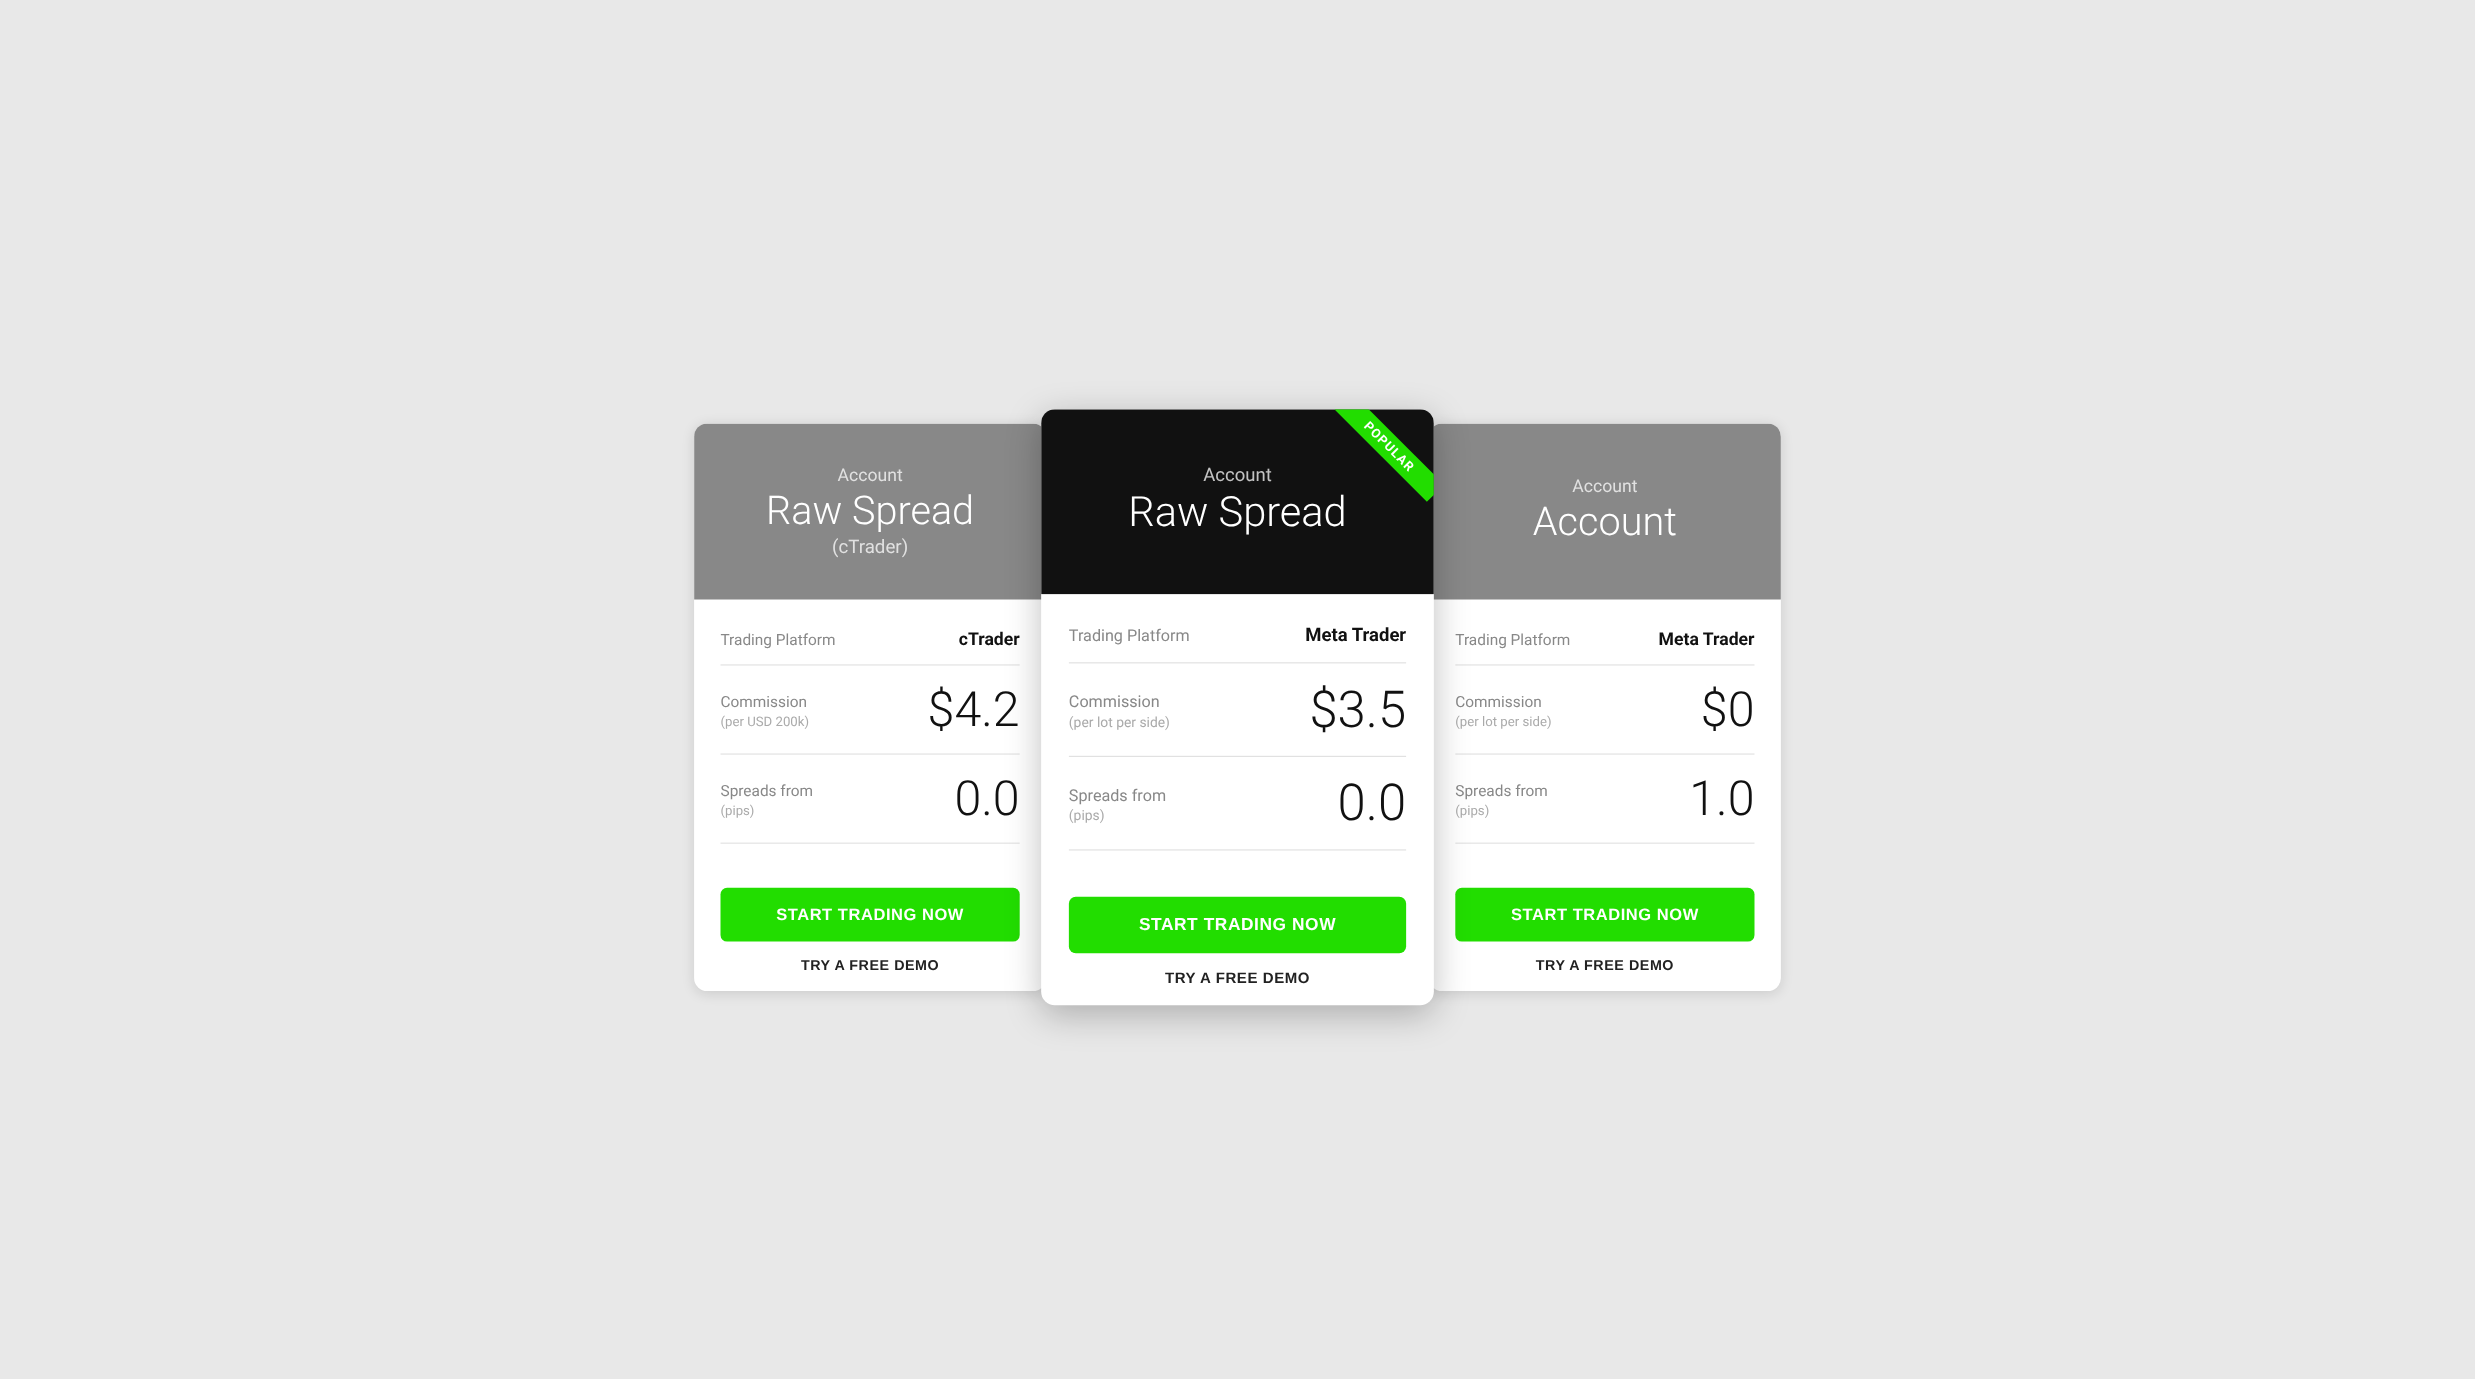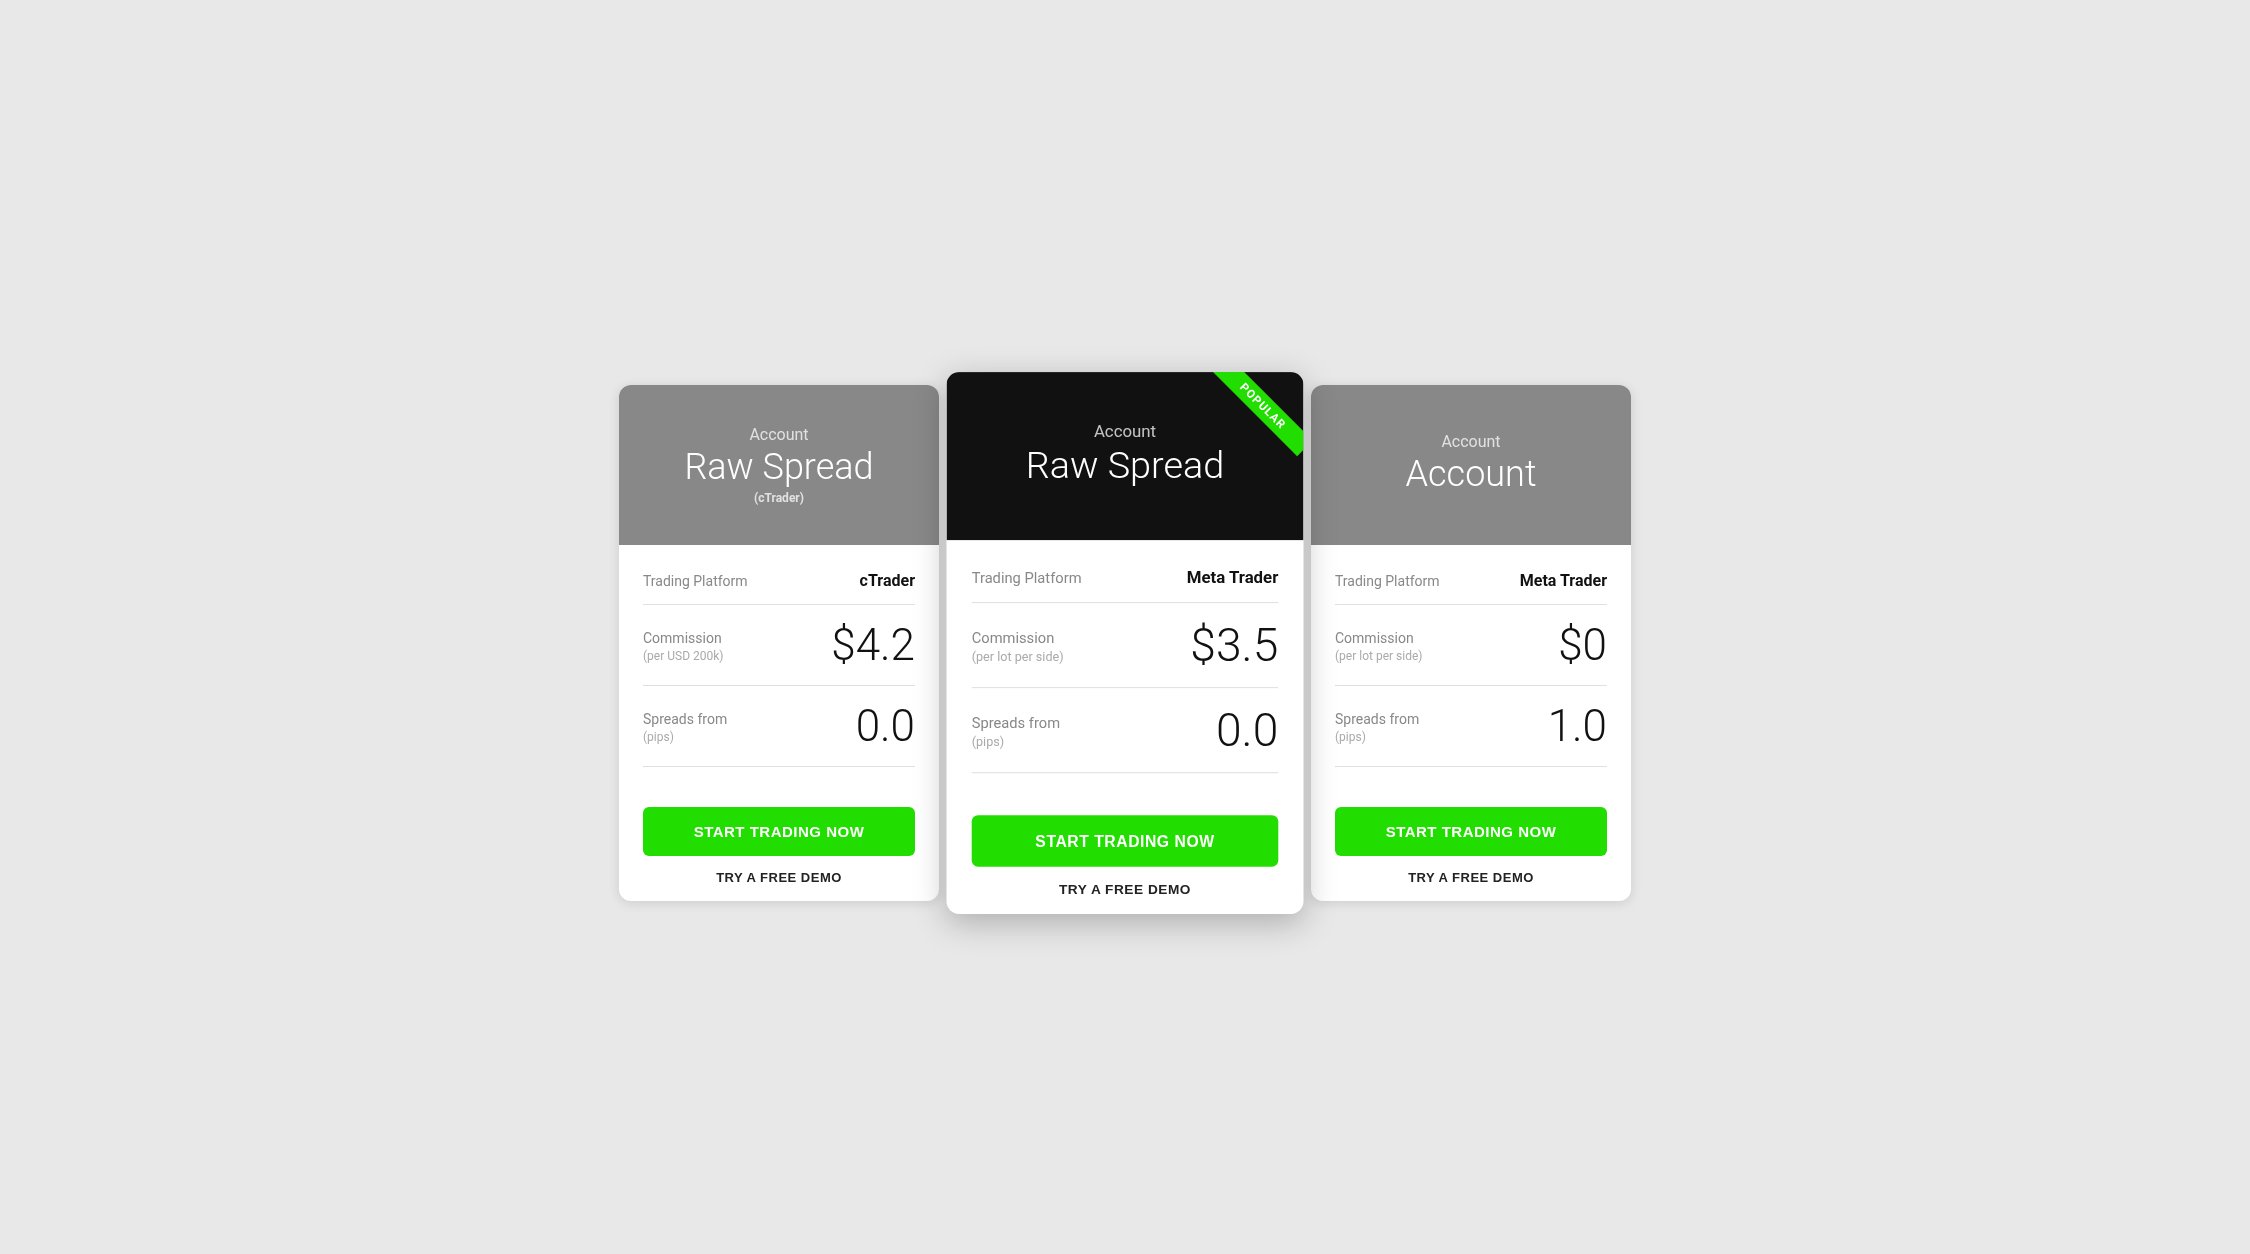--- a/index.html
+++ b/index.html
@@ -13,21 +13,21 @@
       display: flex;
       justify-content: center;
       align-items: center;
       min-height: 100vh;
       font-family: -apple-system, BlinkMacSystemFont, 'Segoe UI', Roboto, sans-serif;
       padding: 20px;
     }
 
     .cards-container {
       display: flex;
-      gap: 16px;
+      gap: 4px;
       align-items: center;
       justify-content: center;
       width: 100%;
       max-width: 1200px;
       margin-top: 32px;
     }
 
     .card {
       background: #ffffff;
       border-radius: 12px;
@@ -95,22 +95,22 @@
     .card-header-title {
       color: #ffffff;
       font-size: 36px;
       font-weight: 300;
       line-height: 1.1;
       margin-bottom: 4px;
     }
 
     .card-header-subtitle {
       color: rgba(255,255,255,0.75);
-      font-size: 12px;
-      font-weight: 700;
+      font-size: 17px;
+      font-weight: 400;
     }
 
     .card-body {
       padding: 20px 24px;
     }
 
     .card-row {
       display: flex;
       justify-content: space-between;
       align-items: center;

